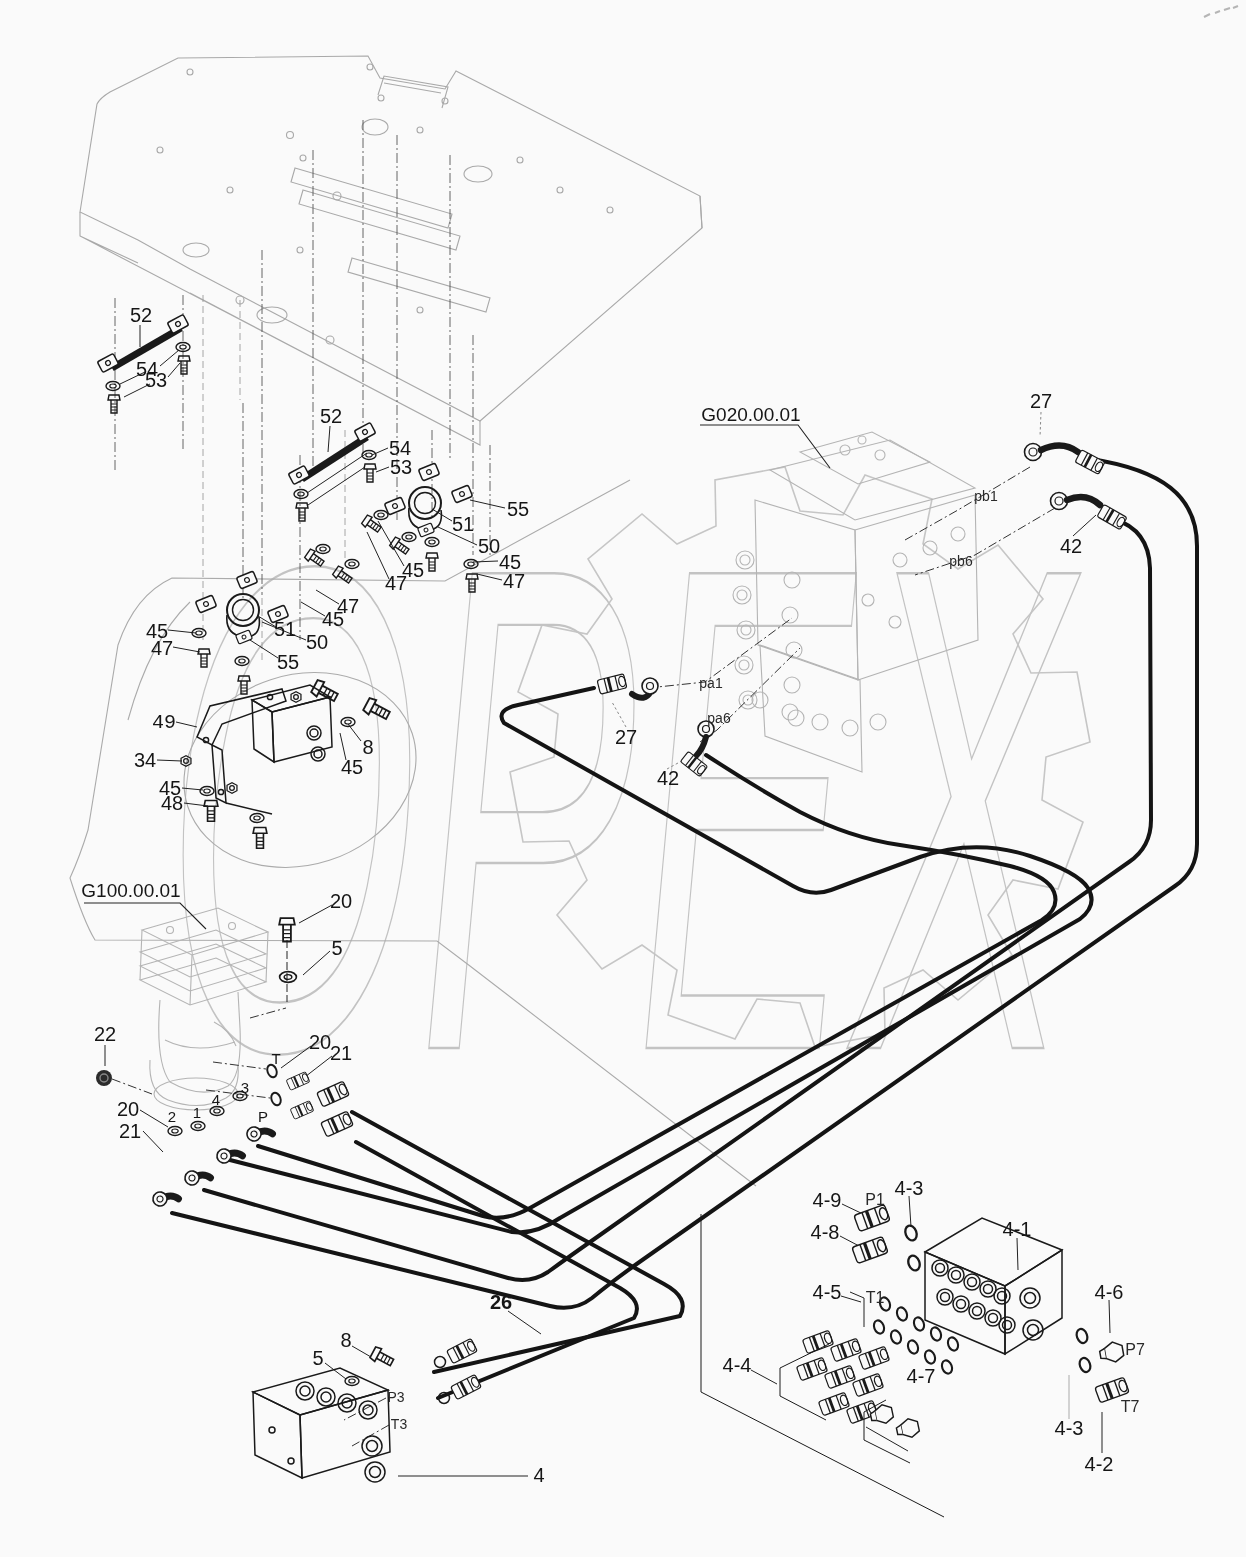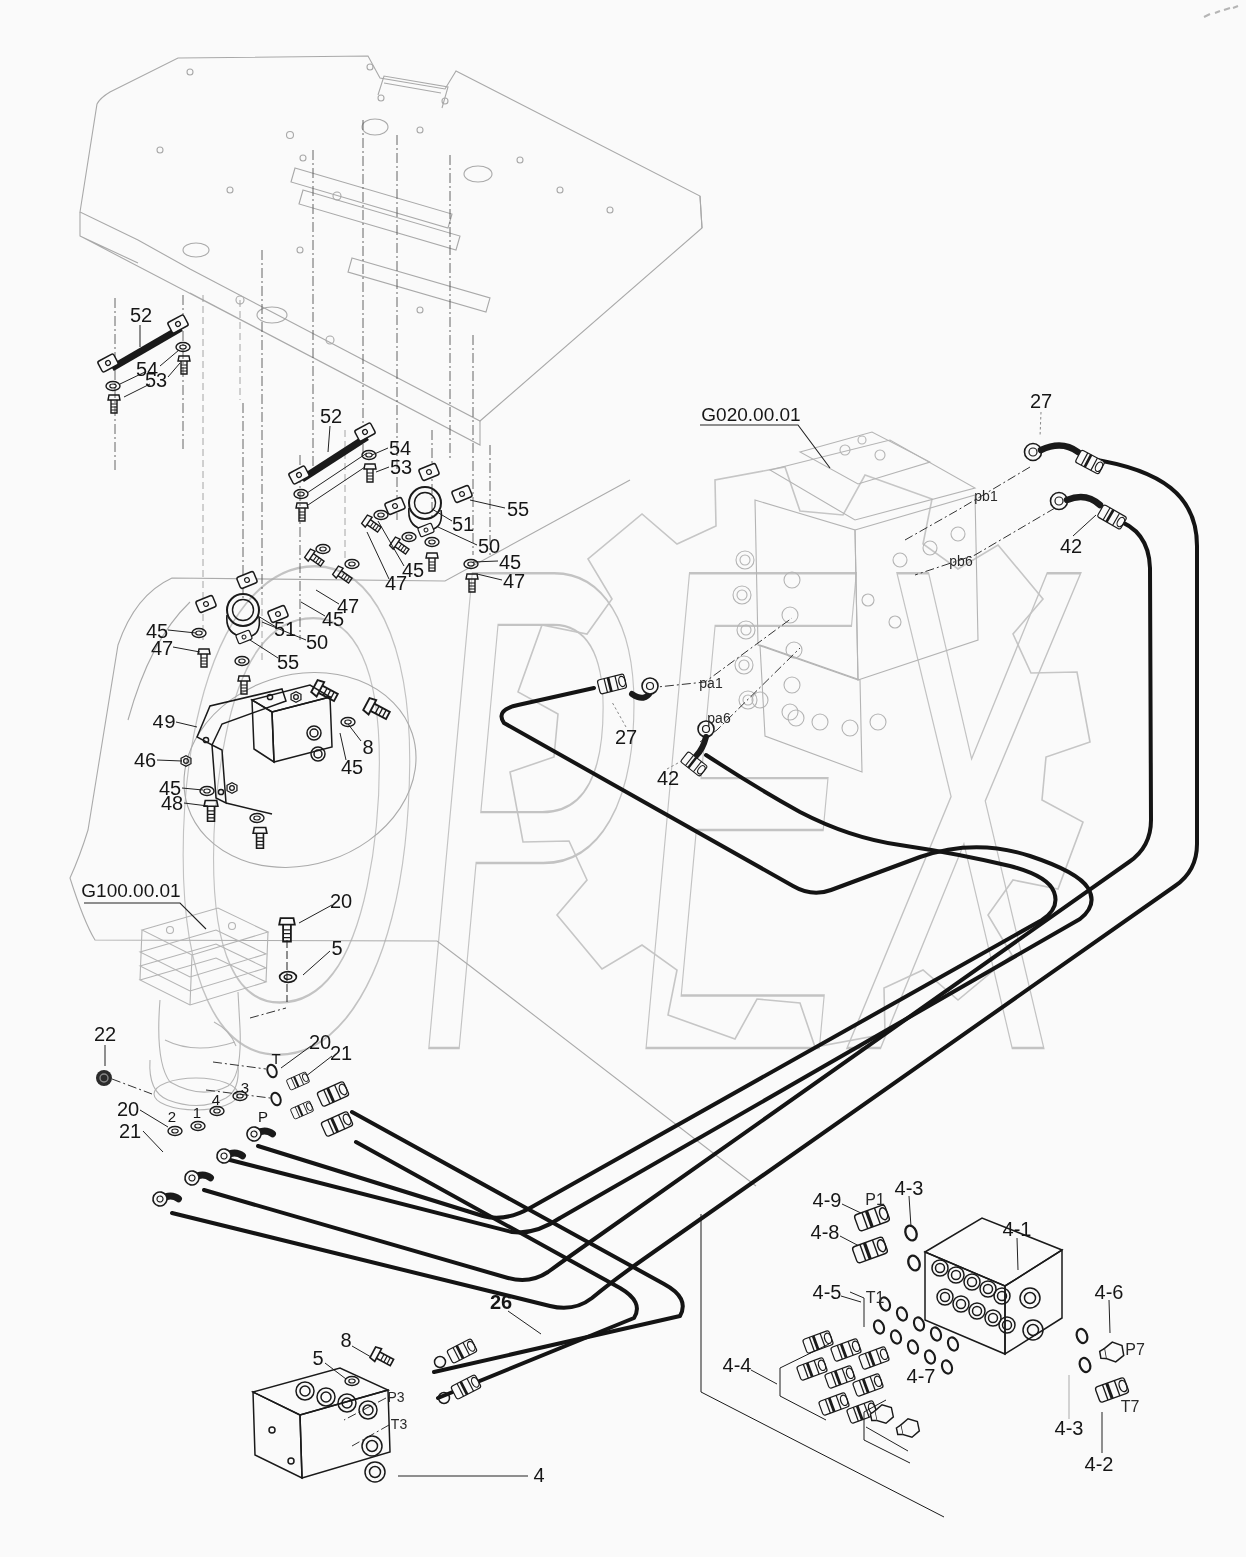--- a/index.html
+++ b/index.html
@@ -455,21 +455,21 @@
       <div class="co" style="left: 413px; top: 570px;">45</div>
       <div class="co" style="left: 396px; top: 583px;">47</div>
       <div class="co" style="left: 348px; top: 606px;">47</div>
       <div class="co" style="left: 333px; top: 619px;">45</div>
       <div class="co" style="left: 285px; top: 629px;">51</div>
       <div class="co" style="left: 317px; top: 642px;">50</div>
       <div class="co" style="left: 288px; top: 662px;">55</div>
       <div class="co" style="left: 157px; top: 631px;">45</div>
       <div class="co" style="left: 162px; top: 648px;">47</div>
       <div class="co" style="left: 164px; top: 722px; font-family: Liberation Mono, monospace;">49</div>
-      <div class="co" style="left: 145px; top: 760px;">46</div>
+      <div class="co" style="left: 145px; top: 760px;">34</div>
       <div class="co" style="left: 170px; top: 788px;">45</div>
       <div class="co" style="left: 172px; top: 803px;">48</div>
       <div class="co" style="left: 368px; top: 747px;">8</div>
       <div class="co" style="left: 352px; top: 767px;">45</div>
       <div class="co" style="left: 341px; top: 901px;">20</div>
       <div class="co" style="left: 337px; top: 948px;">5</div>
       <div class="co" style="left: 105px; top: 1034px;">22</div>
       <div class="co" style="left: 128px; top: 1109px;">20</div>
       <div class="co" style="left: 130px; top: 1131px;">21</div>
       <div class="co" style="left: 320px; top: 1042px;">20</div>

